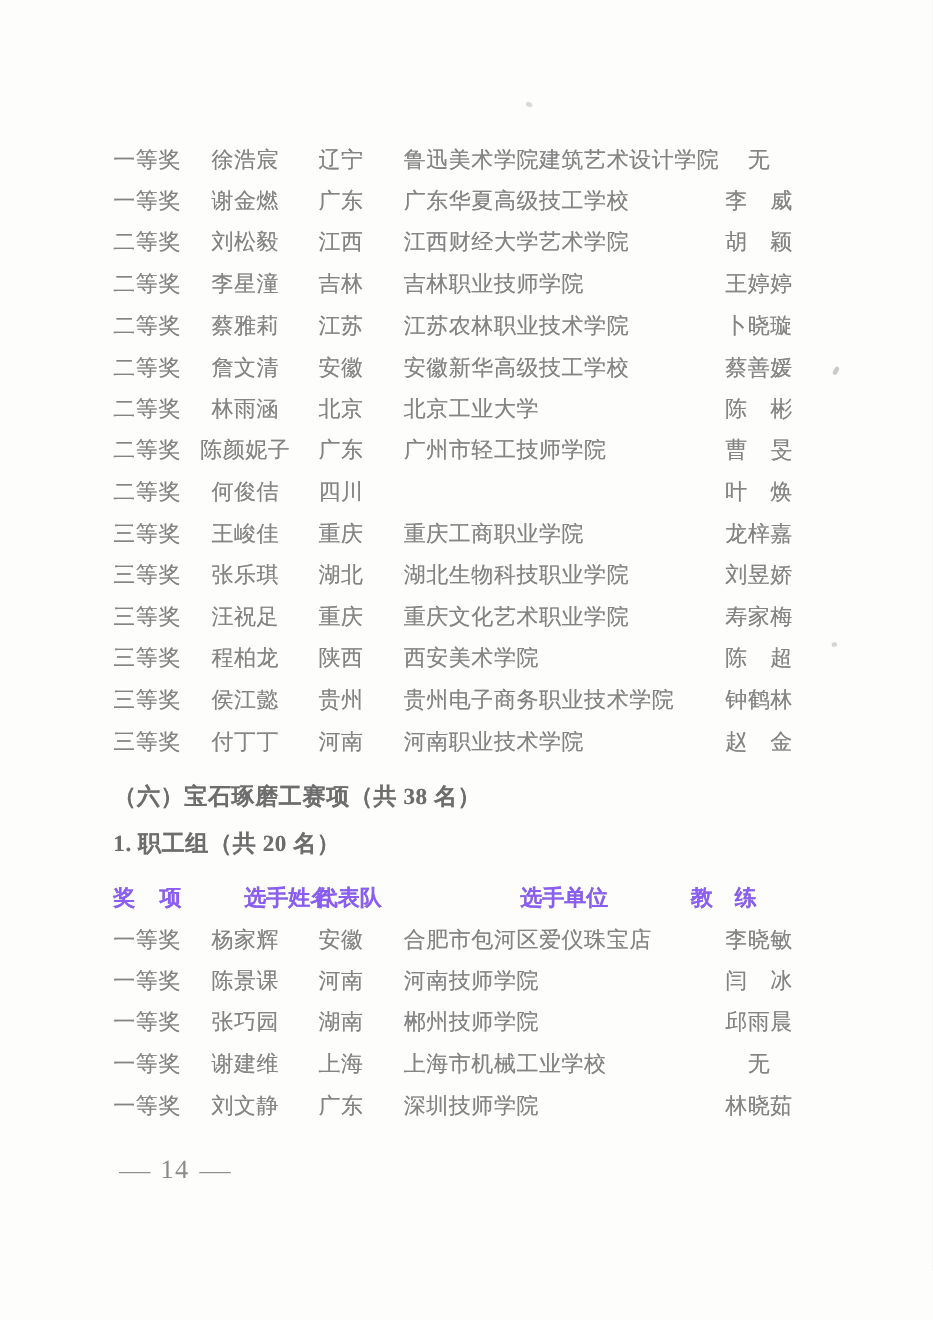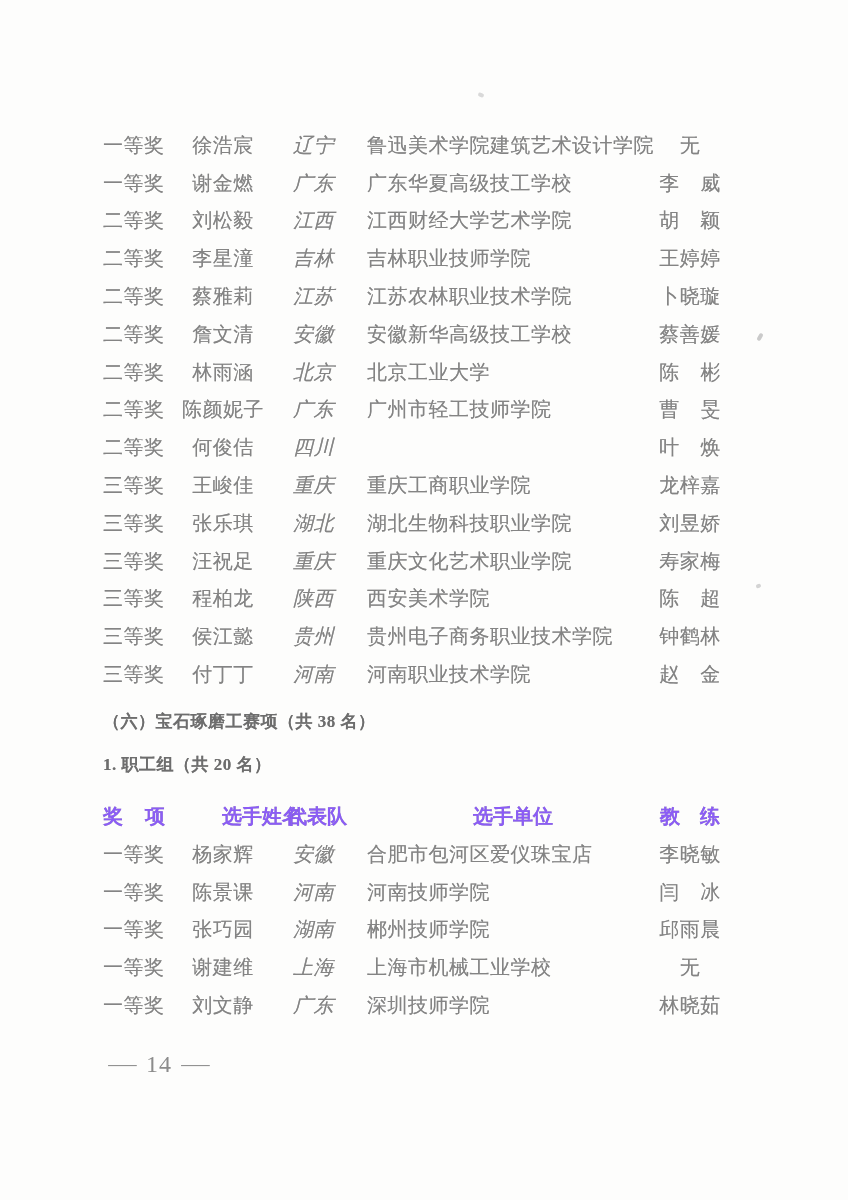--- a/index.html
+++ b/index.html
@@ -33,29 +33,29 @@
     position: absolute;
     top: 50%;
     transform: translateY(-50%);
     font-size: 20px;
     white-space: nowrap;
     letter-spacing: 0.5px;
     text-shadow: 0 0 0.6px rgba(132,132,132,0.65);
   }
   .award { left: 103px; }
   .name  { left: 156px; width: 134px; text-align: center; }
-  .team  { left: 293px; width: 80px;  text-align: left; font-style: italic; }
+  .team  { left: 270px; width: 80px;  text-align: center; }
   .unit  { left: 367px; }
   .coach { left: 628px; width: 124px; text-align: center; }
 
   
   .heading {
     position: absolute;
     left: 103px;
-    font-size: 17px;
+    font-size: 21px;
     font-weight: bold;
     color: #6d6d6d;
     white-space: nowrap;
     letter-spacing: 0.5px;
     text-shadow: 0 0 0.6px rgba(109,109,109,0.6);
   }
   #section-heading { top: 710px; }
   #group-heading   { top: 753px; }
 
   
@@ -73,21 +73,21 @@
     font-size: 20px;
     font-weight: bold;
     color: #8b5cf6;
     white-space: nowrap;
     text-shadow: 0 0 0.6px rgba(109,109,109,0.6);
   }
   .th-award { left: 103px; letter-spacing: 1px; }
   .th-name  { left: 168px; width: 134px; text-align: right; }
   .th-team  { left: 277px; width: 80px;  text-align: center; }
   .th-unit  { left: 367px; width: 292px; text-align: center; }
-  .th-coach { left: 628px; width: 124px; text-align: center; }
+  .th-coach { left: 628px; width: 124px; text-align: left; }
 
   
   .footer {
     position: absolute;
     top: 1050px;
     left: 112px;
     height: 28px;
     display: flex;
     align-items: center;
     gap: 13px;

